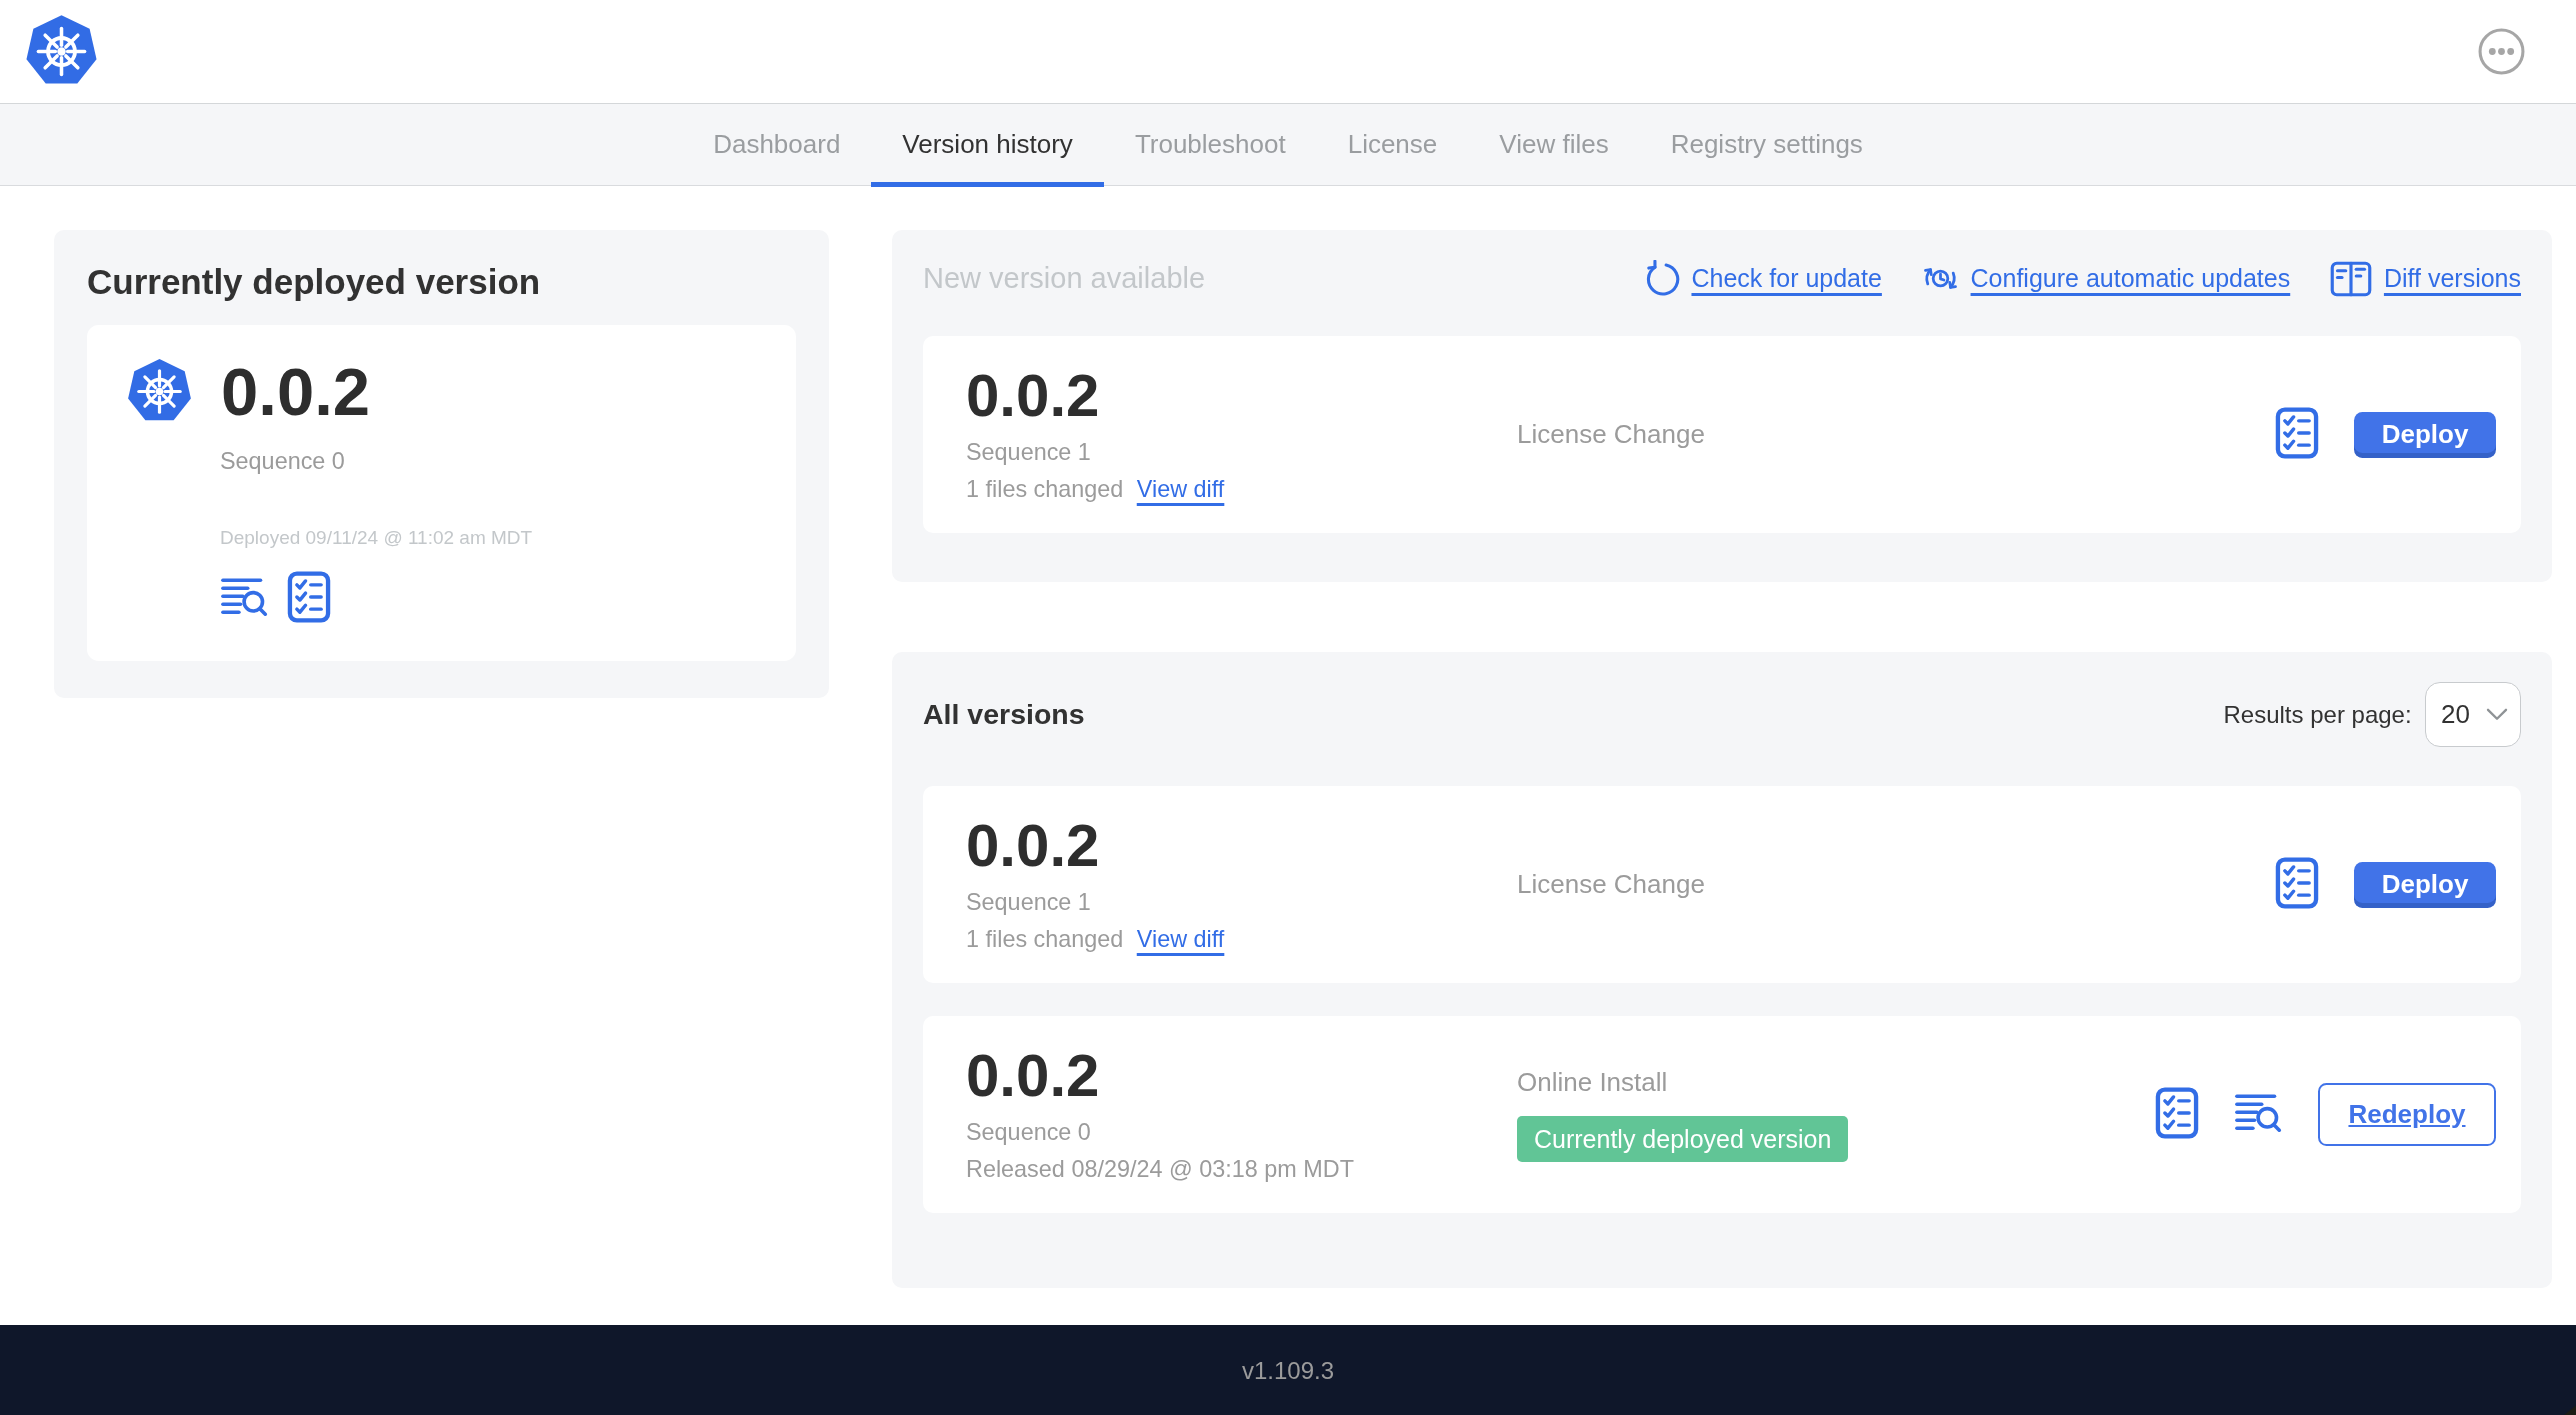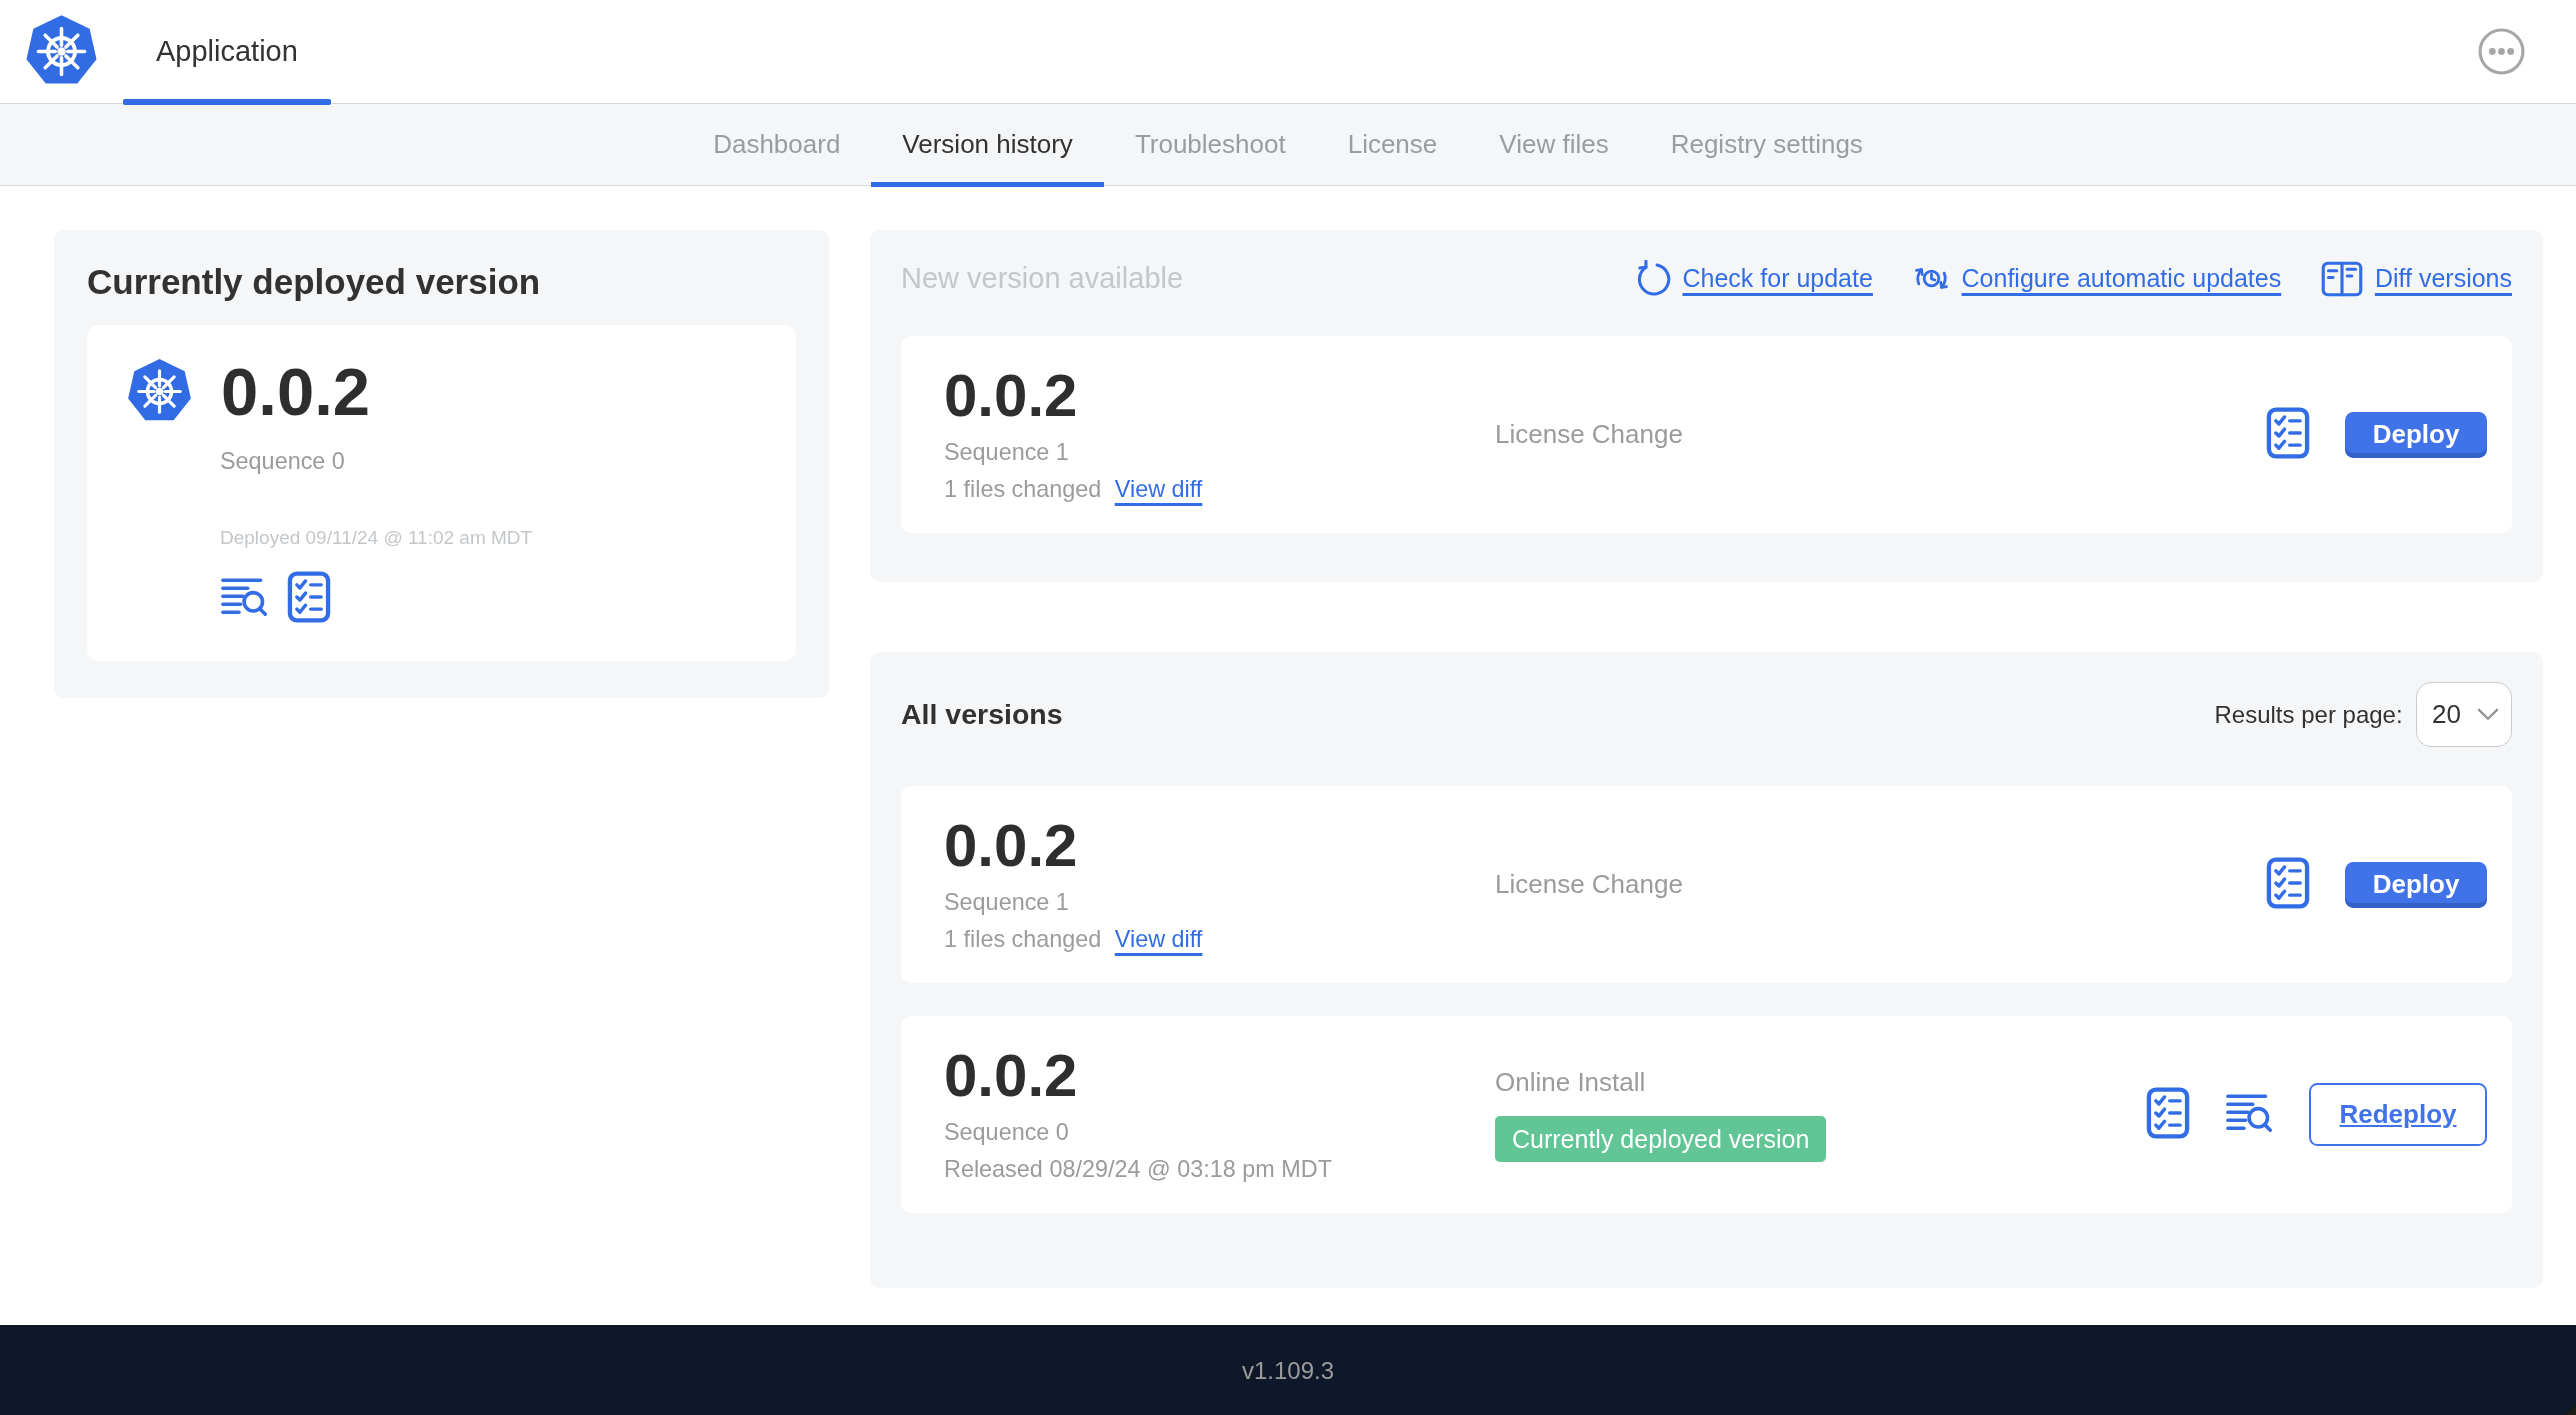--- a/index.html
+++ b/index.html
@@ -38,21 +38,21 @@
   .nav-tab {
     position:relative; display:flex; align-items:center;
     padding:0 31px; font-size:26px; color:#9a9da0; cursor:pointer; white-space:nowrap;
   }
   .nav-tab.active { color:#323232; }
   .nav-tab.active::after {
     content:""; position:absolute; left:0; right:0; bottom:-1.7px; height:5px; background:#326de6;
   }
 
   
-  .main { flex:1 1 auto; display:flex; align-items:flex-start; gap:41px; padding:44px 33px 0 54px; background:#fff; }
+  .main { flex:1 1 auto; display:flex; align-items:flex-start; gap:63px; padding:44px 24px 0 54px; background:#fff; }
 
   .panel { background:#f5f6f8; border-radius:10px; }
 
   
   .deployed-card { width:775px; flex:0 0 775px; padding:32px 33px 37px 33px; }
   .deployed-card h2 { margin:0 0 23.4px 0; font-size:35px; font-weight:bold; color:#323232; }
   .deployed-inner { background:#fff; border-radius:11.7px; padding:32px 38px 35px 38px; }
   .ver-row { display:flex; align-items:center; gap:27px; }
   .ver-row .k8s-small svg { width:69px; height:69px; display:block; }
   .ver-big { font-size:67px; font-weight:bold; color:#2e2e2e; line-height:1; }
@@ -169,24 +169,20 @@
 </svg>
 
 <div class="page">
 
   <header class="app-header">
     <div class="k8s-logo-wrap">
       <svg viewBox="0 0 100 100">
           <use href="#k8s-wheel"></use>
         </svg>
     </div>
-    <div class="app-tab">
-      <span>Application</span>
-      <span class="app-tab-underline"></span>
-    </div>
     <button class="menu-btn">
       <span>
         <svg viewBox="0 0 56 56">
           <circle cx="28" cy="28" r="24.5" fill="none" stroke="#a6a6a6" stroke-width="3.5"></circle>
           <circle cx="17.5" cy="28" r="3.9" fill="#a6a6a6"></circle>
           <circle cx="28" cy="28" r="3.9" fill="#a6a6a6"></circle>
           <circle cx="38.5" cy="28" r="3.9" fill="#a6a6a6"></circle>
         </svg>
       </span>
     </button>

